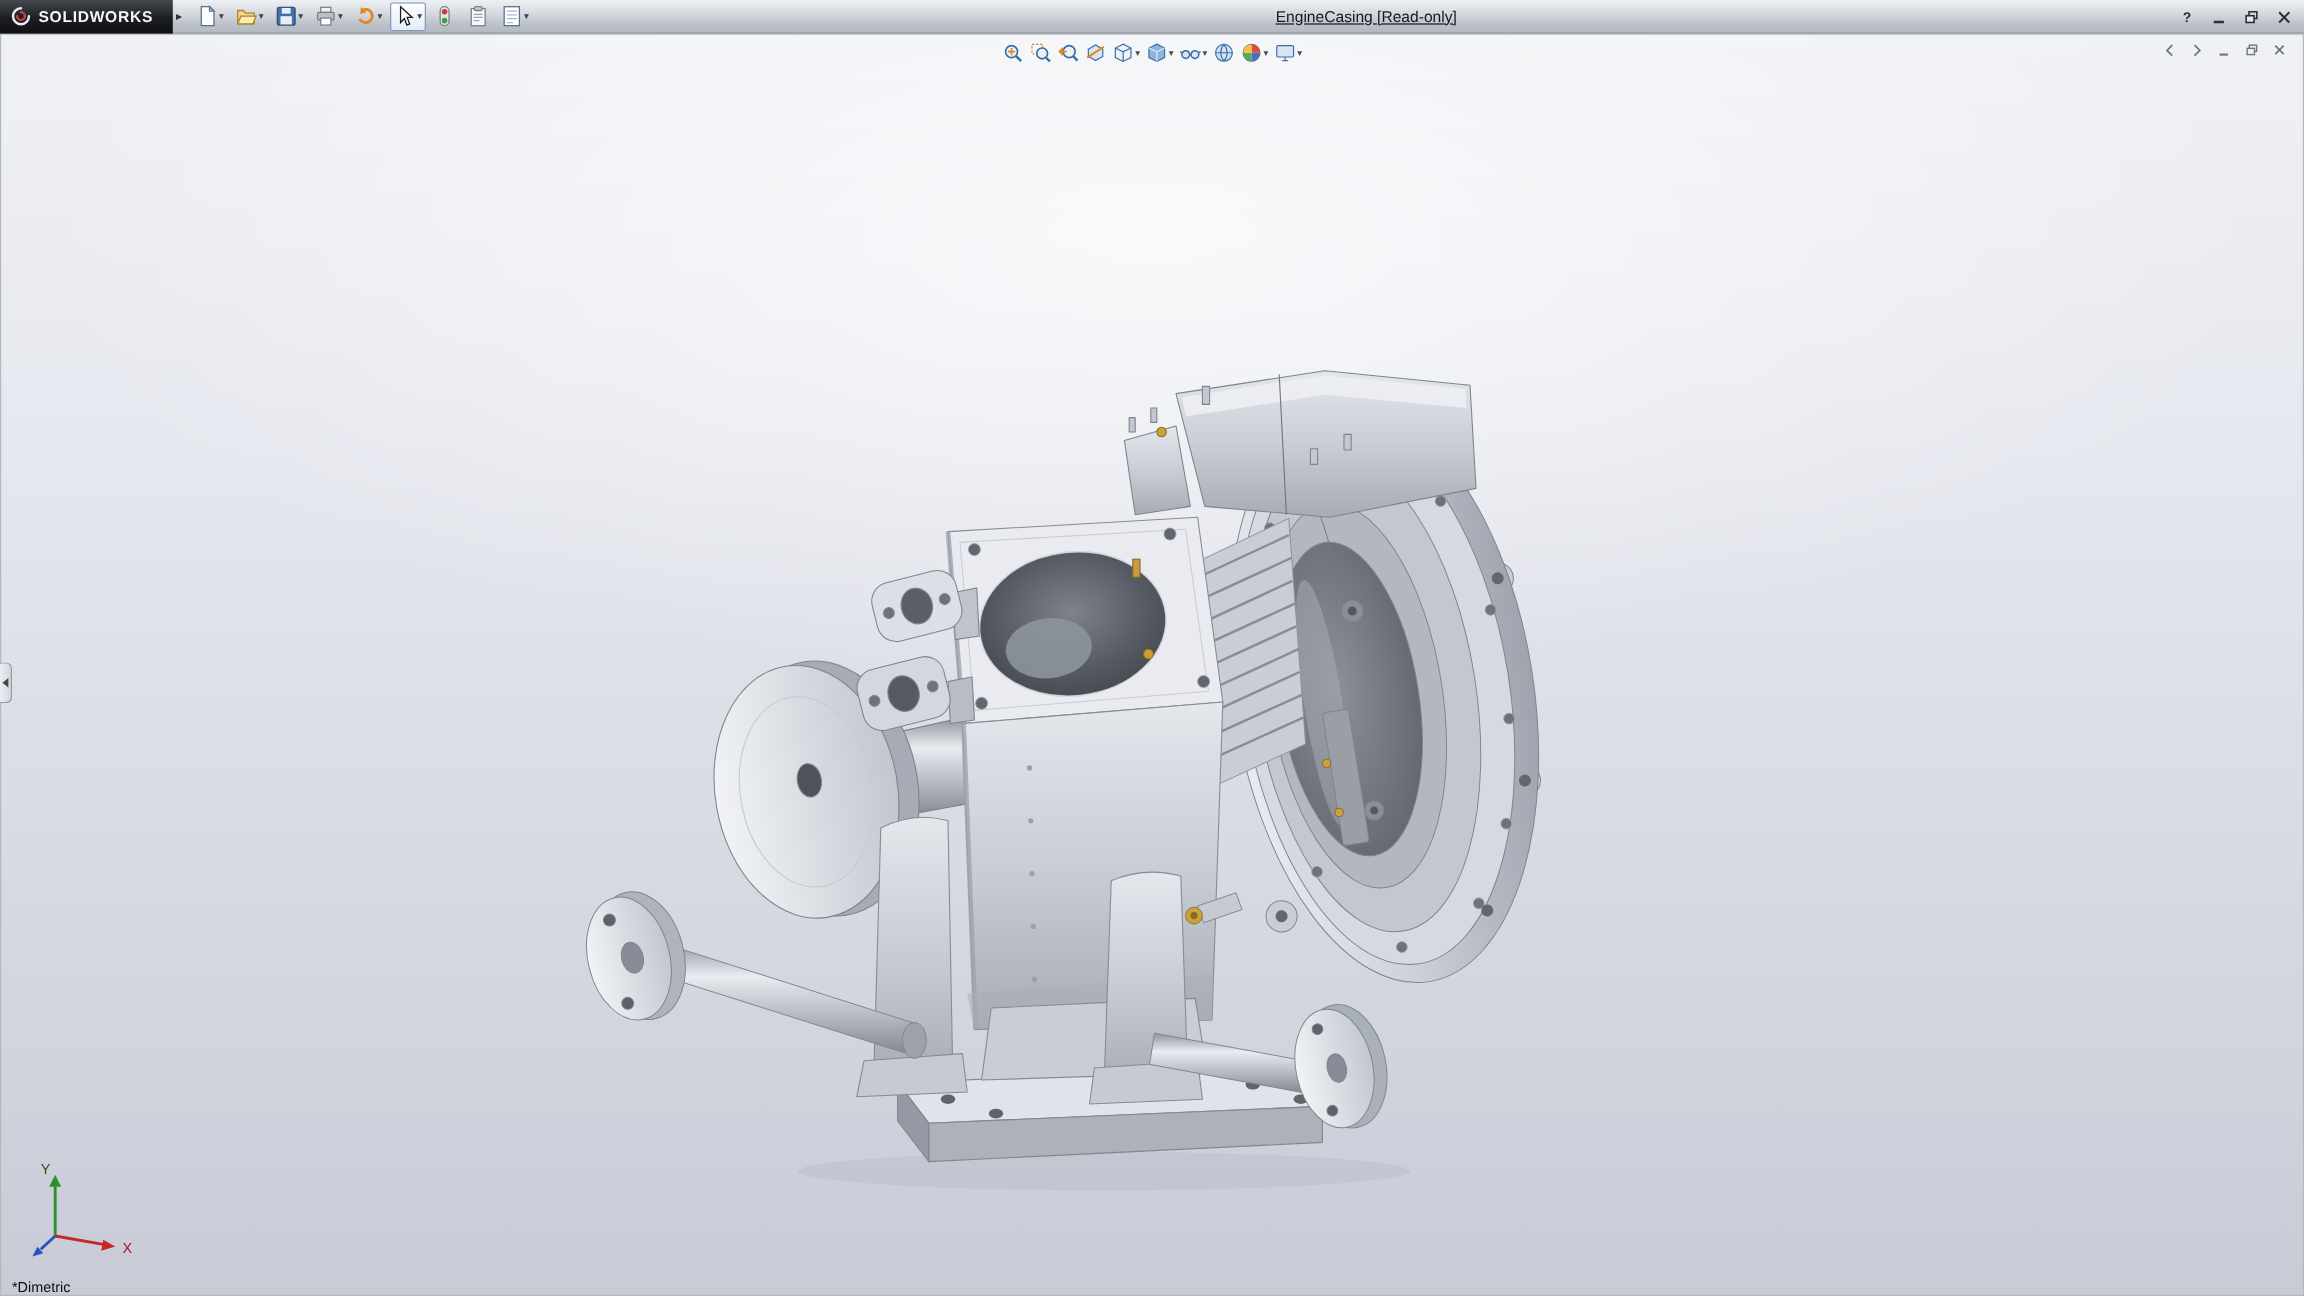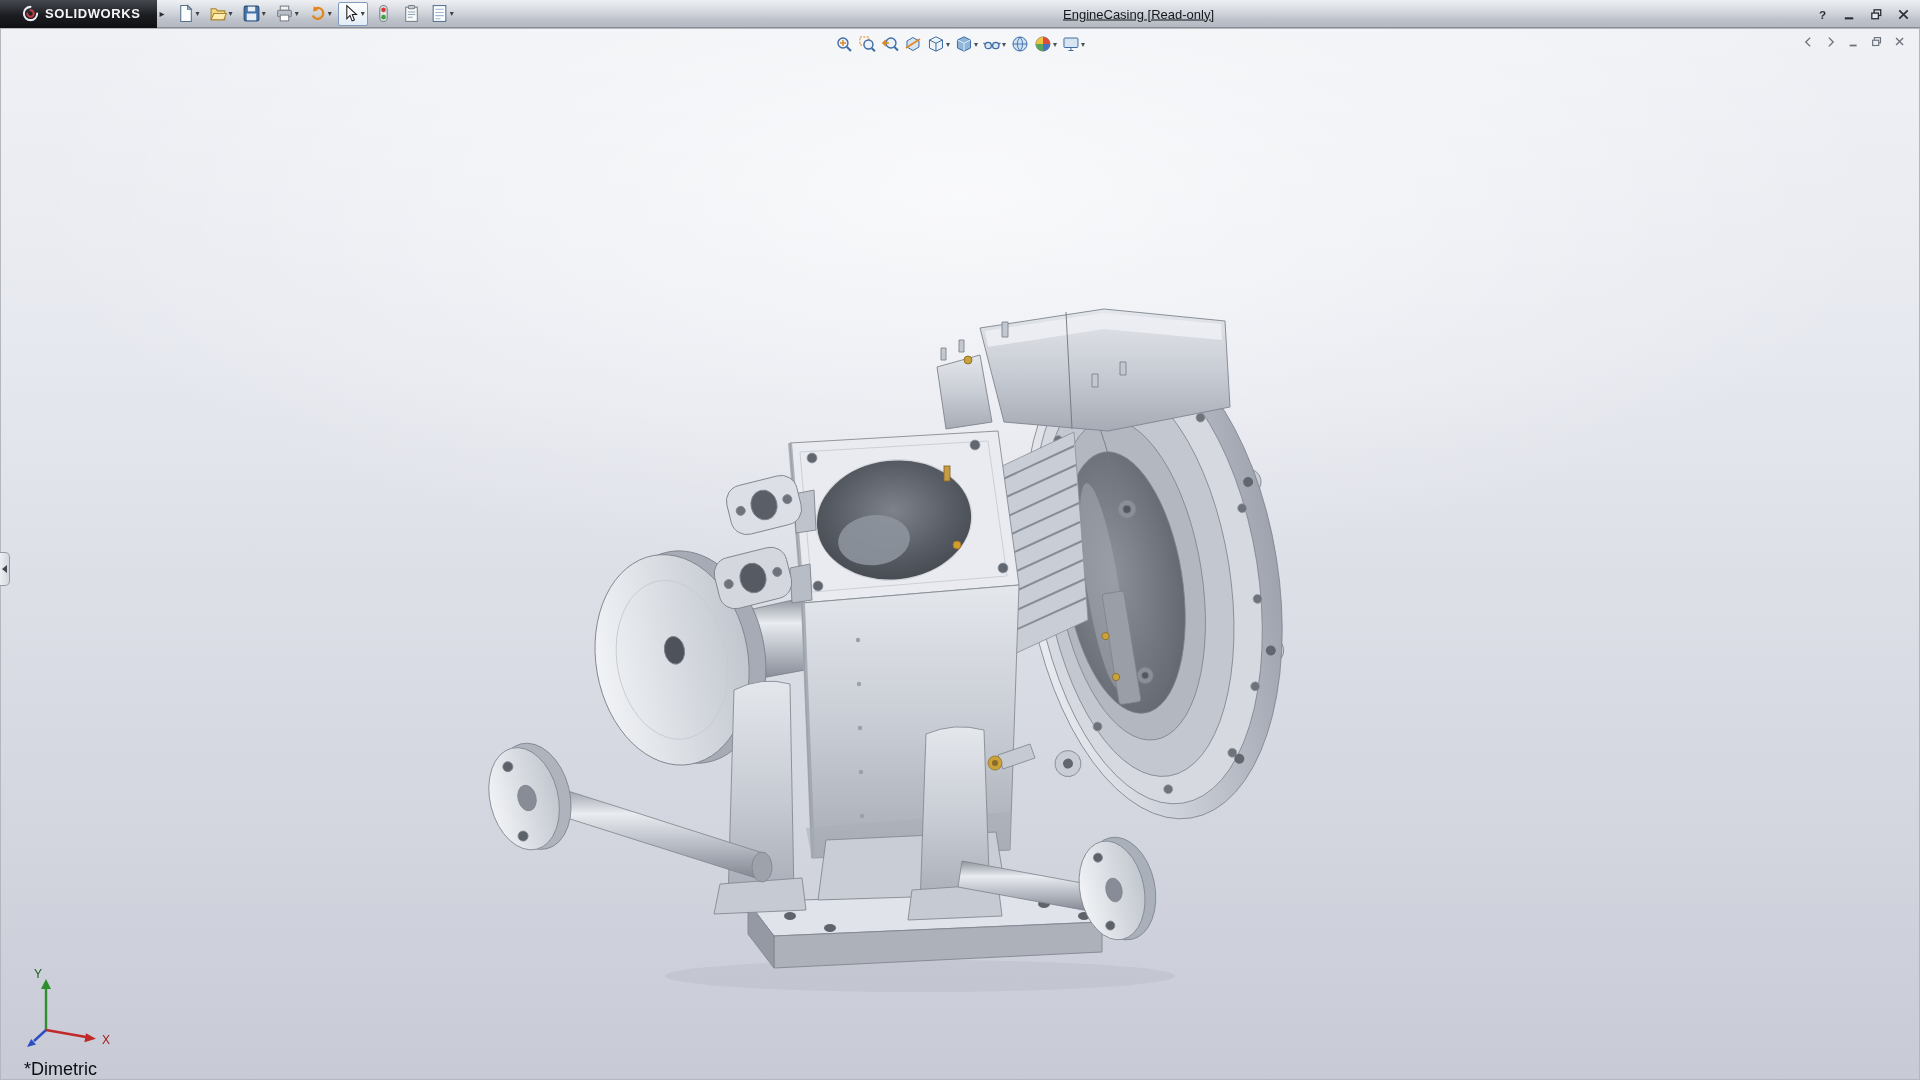--- a/index.html
+++ b/index.html
@@ -7,21 +7,21 @@
   .app { position:relative; width:1920px; height:1080px; }
 
   
   .titlebar {
     position:absolute; top:0; left:0; right:0; height:28px;
     background:linear-gradient(180deg,#eef0f3 0%,#d3d7dd 45%,#bfc4cc 70%,#b4b9c1 100%);
     border-bottom:1px solid #888d96;
     display:flex; align-items:center; z-index:10;
   }
   .logo {
-    height:28px; display:flex; align-items:center; gap:6px; padding:0 16px 0 22px;
+    height:28px; display:flex; align-items:center; gap:6px; padding:0 16px 0 9px;
     background:linear-gradient(180deg,#45494f 0%,#1b1d21 55%,#0e1013 100%);
     color:#fff;
   }
   .logo-text { font-size:13px; font-weight:bold; letter-spacing:.6px; color:#f4f6f8; }
   .ds-mark svg { width:17px; height:17px; display:block; }
   .expander { font-size:10px; color:#2c3036; margin:0 8px 0 3px; cursor:default; }
 
   .main-toolbar { display:flex; align-items:center; gap:3px; }
   .tb-item {
     display:flex; align-items:center; height:24px; padding:0 2px;
@@ -64,21 +64,21 @@
 
   .left-tab {
     position:absolute; left:0; top:524px; width:10px; height:34px;
     background:linear-gradient(90deg,#eceef2,#d3d7dd);
     border:1px solid #979ca4; border-left:none; border-radius:0 5px 5px 0;
     display:flex; align-items:center; justify-content:center; z-index:5;
   }
   .left-tab .tri { width:0; height:0; border-top:4px solid transparent; border-bottom:4px solid transparent; border-right:5px solid #43484f; }
 
   .triad { position:absolute; left:14px; bottom:16px; width:110px; height:96px; z-index:4; }
-  .view-name { position:absolute; left:24px; bottom:0px; font-size:18px; color:#0c0e11; z-index:4; }
+  .view-name { position:absolute; left:10px; bottom:0px; font-size:12px; color:#0c0e11; z-index:4; }
 </style>
 </head>
 <body>
 
 <div class="app">
 
   <div class="titlebar">
     <div class="logo">
       <span class="ds-mark">
         <svg viewBox="0 0 20 20">

